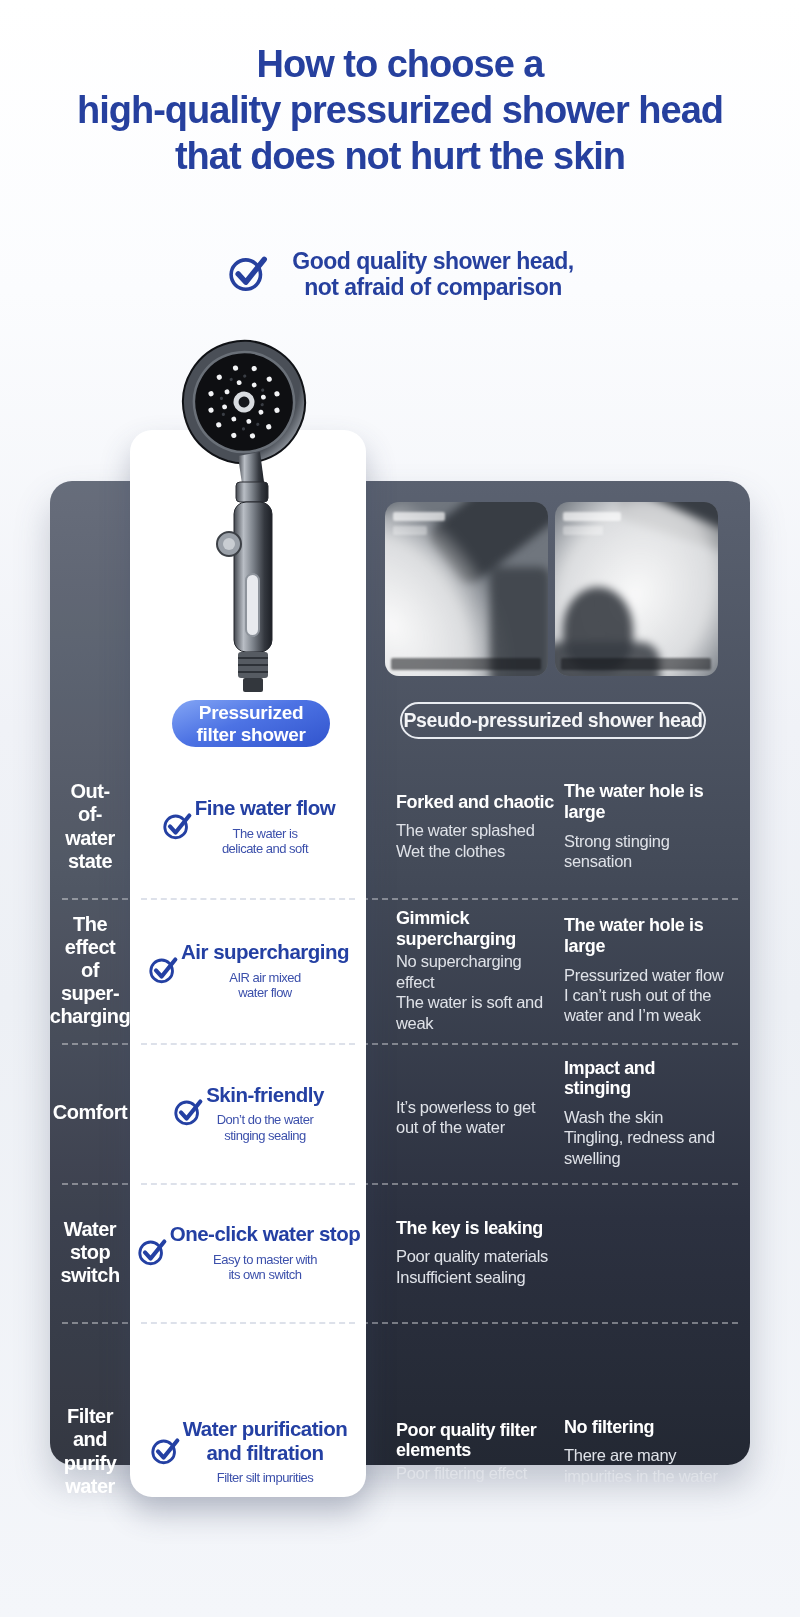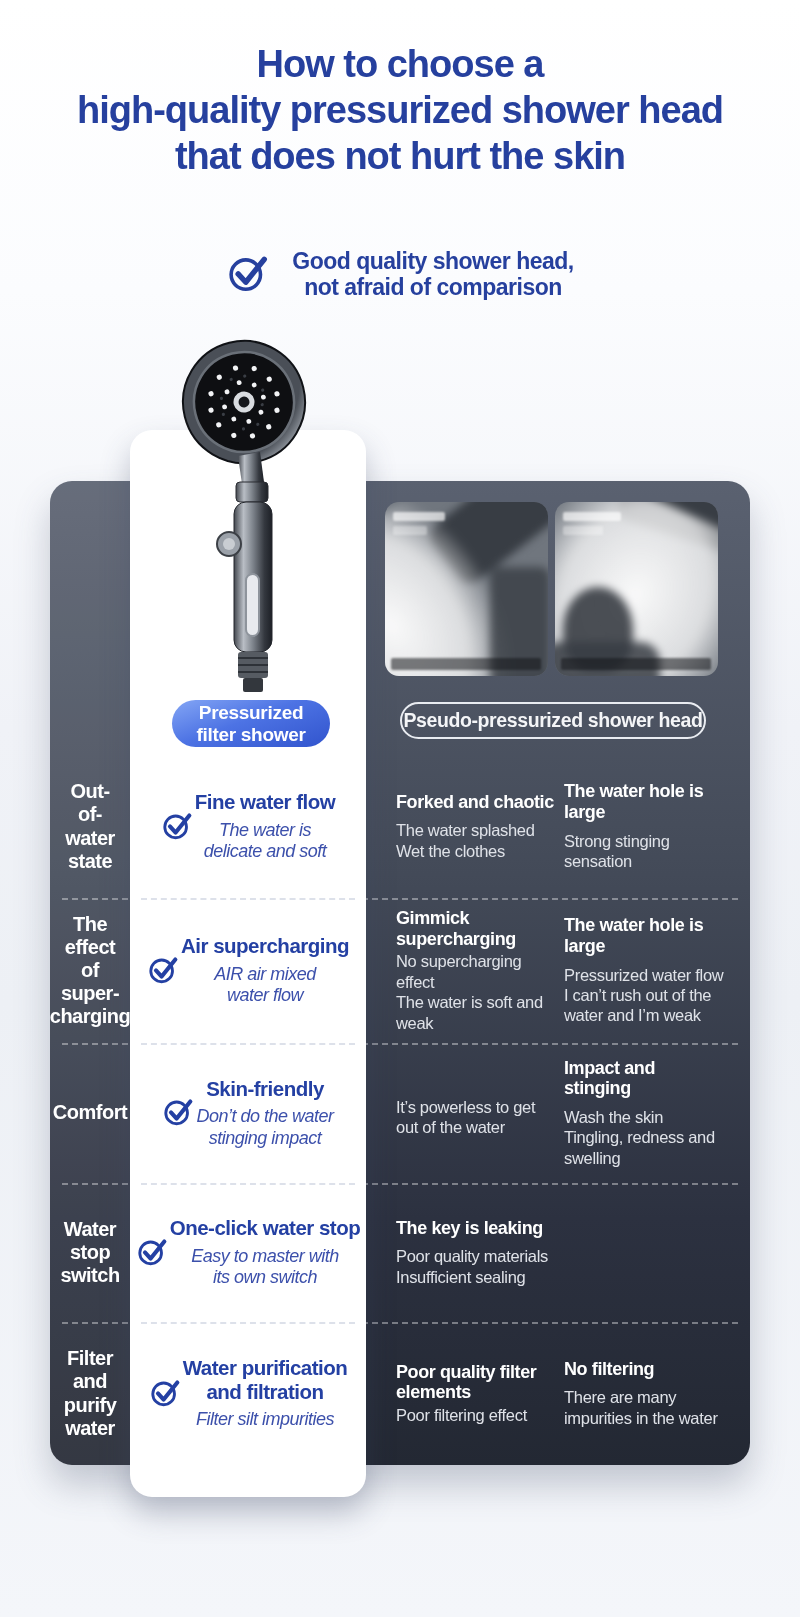--- a/index.html
+++ b/index.html
@@ -60,21 +60,21 @@
     position:absolute;left:50px;top:0;width:80px;height:100%;
     display:flex;align-items:center;justify-content:center;text-align:center;
     color:#ffffff;font-weight:bold;font-size:20px;line-height:1.16;white-space:pre-line;letter-spacing:-0.5px;
   }
   .feature{
     position:absolute;left:132px;top:0;width:232px;height:100%;
     display:flex;align-items:center;justify-content:center;
   }
   .feature .ftxt{text-align:center;white-space:pre-line;}
   .f-title{color:#2440a3;font-weight:bold;font-size:20.5px;line-height:1.14;letter-spacing:-0.5px;}
-  .f-desc{color:#3c50ab;font-size:18px;line-height:1.2;letter-spacing:-0.5px;margin-top:6px;font-style:italic;}
+  .f-desc{color:#3c50ab;font-size:13px;line-height:1.2;letter-spacing:-0.5px;margin-top:6px;}
   .bad-cell{position:absolute;top:0;height:100%;display:flex;flex-direction:column;justify-content:center;}
   .bc1{left:396px;width:160px;justify-content:center;}
   .bc2{left:564px;width:162px;}
   .b-title{color:#ffffff;font-weight:bold;font-size:18px;line-height:1.15;letter-spacing:-0.4px;white-space:pre-line;}
   .b-desc{color:#dfe2e8;font-size:16.5px;line-height:1.24;letter-spacing:-0.3px;white-space:pre-line;margin-top:8px;}
   .tight .b-desc{margin-top:2px;}
   
   .shower{position:absolute;left:152px;top:336px;width:196px;height:362px;z-index:7;}
 </style>
 </head>
@@ -266,21 +266,21 @@
   <div class="row" style="top:1043px;height:140px">
     <div class="row-label">Comfort</div>
     <div class="feature">
       <span>
         <svg width="34" height="34" viewBox="0 0 36 36" fill="none">
             <circle cx="15.5" cy="20" r="11.5" stroke="#2440a3" stroke-width="3"></circle>
             <path d="M9.5 19.5 L15.5 26 L30 8" stroke="#2440a3" stroke-width="4.4" stroke-linecap="round" stroke-linejoin="round"></path>
           </svg>
       </span>
       <span class="ftxt"><span class="f-title" style="display:block">Skin-friendly</span><span class="f-desc" style="display:block">Don’t do the water
-stinging impact</span></span>
+stinging sealing</span></span>
     </div>
     <div class="bad-cell bc1">
       <div class="b-desc">It’s powerless to get
 out of the water</div>
     </div>
     <div class="bad-cell bc2">
       <div class="b-title">Impact and stinging</div>
       <div class="b-desc">Wash the skin
 Tingling, redness and
 swelling</div>
@@ -301,21 +301,21 @@
       <span class="ftxt"><span class="f-title" style="display:block">One-click water stop</span><span class="f-desc" style="display:block">Easy to master with
 its own switch</span></span>
     </div>
     <div class="bad-cell bc1">
       <div class="b-title">The key is leaking</div>
       <div class="b-desc">Poor quality materials
 Insufficient sealing</div>
     </div>
   </div>
 
-  <div class="row" style="top:1322px;height:143px">
+  <div class="row" style="top:1380px;height:143px">
     <div class="row-label">Filter
 and
 purify
 water</div>
     <div class="feature">
       <span>
         <svg width="34" height="34" viewBox="0 0 36 36" fill="none">
             <circle cx="15.5" cy="20" r="11.5" stroke="#2440a3" stroke-width="3"></circle>
             <path d="M9.5 19.5 L15.5 26 L30 8" stroke="#2440a3" stroke-width="4.4" stroke-linecap="round" stroke-linejoin="round"></path>
           </svg>

